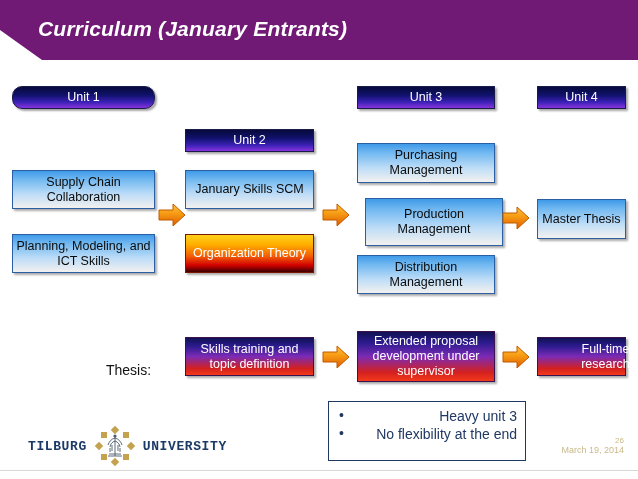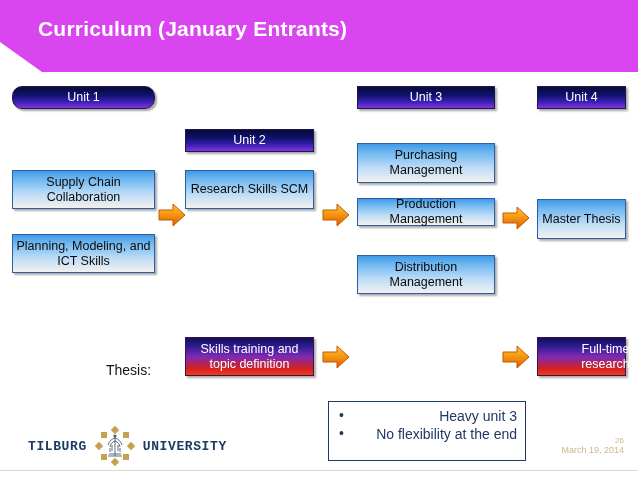--- a/index.html
+++ b/index.html
@@ -8,23 +8,24 @@
     width:638px;height:479px;
     background:#ffffff;
     font-family:"Liberation Sans", sans-serif;
     overflow:hidden;
     position:relative;
   }
   #slide{position:relative;width:638px;height:479px;background:#ffffff;overflow:hidden;}
 
   
   .header{
-    position:absolute;left:0;top:0;width:638px;height:72px;
-    background:#d946ef;
+    position:absolute;left:0;top:0;width:638px;height:60px;
+    background:#701a75;
     overflow:hidden;
+    font-style:italic;
   }
   .header-cut{
     position:absolute;left:0;bottom:0;width:0;height:0;
     border-left:42px solid #ffffff;
     border-top:30px solid transparent;
   }
   .header-title{
     position:absolute;left:38px;top:17px;
     color:#ffffff;
     font-size:21px;font-weight:bold;
@@ -162,40 +163,43 @@
           <stop offset="0%" stop-color="#ffc13a"></stop>
             <stop offset="45%" stop-color="#f59a12"></stop>
             <stop offset="100%" stop-color="#e05a00"></stop>
         </linearGradient>
       </defs>
       <path d="M1,8 L15,8 L15,2 L27,13 L15,24 L15,18 L1,18 Z" fill="url(#ag1)" stroke="#c05a00" stroke-width="1"></path>
     </svg>
   </div>
 
   <div class="box bluebox" style="left:185px;top:170px;width:129px;height:39px;">
-    <span>Research Skills SCM</span>
+    <span>January Skills SCM</span>
+  </div>
+  <div class="box firebox" style="left:185px;top:234px;width:129px;height:39px;">
+    <span>Organization Theory</span>
   </div>
 
   <div class="arrow" style="left:322px;top:202px;">
     <svg width="28" height="26" viewBox="0 0 28 26">
       <defs>
         <linearGradient id="ag2" x1="0" y1="0" x2="0" y2="1">
           <stop offset="0%" stop-color="#ffc13a"></stop>
             <stop offset="45%" stop-color="#f59a12"></stop>
             <stop offset="100%" stop-color="#e05a00"></stop>
         </linearGradient>
       </defs>
       <path d="M1,8 L15,8 L15,2 L27,13 L15,24 L15,18 L1,18 Z" fill="url(#ag2)" stroke="#c05a00" stroke-width="1"></path>
     </svg>
   </div>
 
   <div class="box bluebox" style="left:357px;top:143px;width:138px;height:40px;">
     <span>Purchasing Management</span>
   </div>
-  <div class="box bluebox" style="left:357px;top:198px;width:138px;height:28px;">
+  <div class="box bluebox" style="left:365px;top:198px;width:138px;height:48px;">
     <span>Production Management</span>
   </div>
   <div class="box bluebox" style="left:357px;top:255px;width:138px;height:39px;">
     <span>Distribution Management</span>
   </div>
 
   <div class="arrow" style="left:502px;top:205px;">
     <svg width="28" height="26" viewBox="0 0 28 26">
       <defs>
         <linearGradient id="ag3" x1="0" y1="0" x2="0" y2="1">
@@ -224,20 +228,23 @@
         <linearGradient id="ag4" x1="0" y1="0" x2="0" y2="1">
           <stop offset="0%" stop-color="#ffc13a"></stop>
             <stop offset="45%" stop-color="#f59a12"></stop>
             <stop offset="100%" stop-color="#e05a00"></stop>
         </linearGradient>
       </defs>
       <path d="M1,8 L15,8 L15,2 L27,13 L15,24 L15,18 L1,18 Z" fill="url(#ag4)" stroke="#c05a00" stroke-width="1"></path>
     </svg>
   </div>
 
+  <div class="box thesisbox" style="left:357px;top:331px;width:138px;height:51px;">
+    <span>Extended proposal development under supervisor</span>
+  </div>
 
   <div class="arrow" style="left:502px;top:344px;">
     <svg width="28" height="26" viewBox="0 0 28 26">
       <defs>
         <linearGradient id="ag5" x1="0" y1="0" x2="0" y2="1">
           <stop offset="0%" stop-color="#ffc13a"></stop>
             <stop offset="45%" stop-color="#f59a12"></stop>
             <stop offset="100%" stop-color="#e05a00"></stop>
         </linearGradient>
       </defs>

